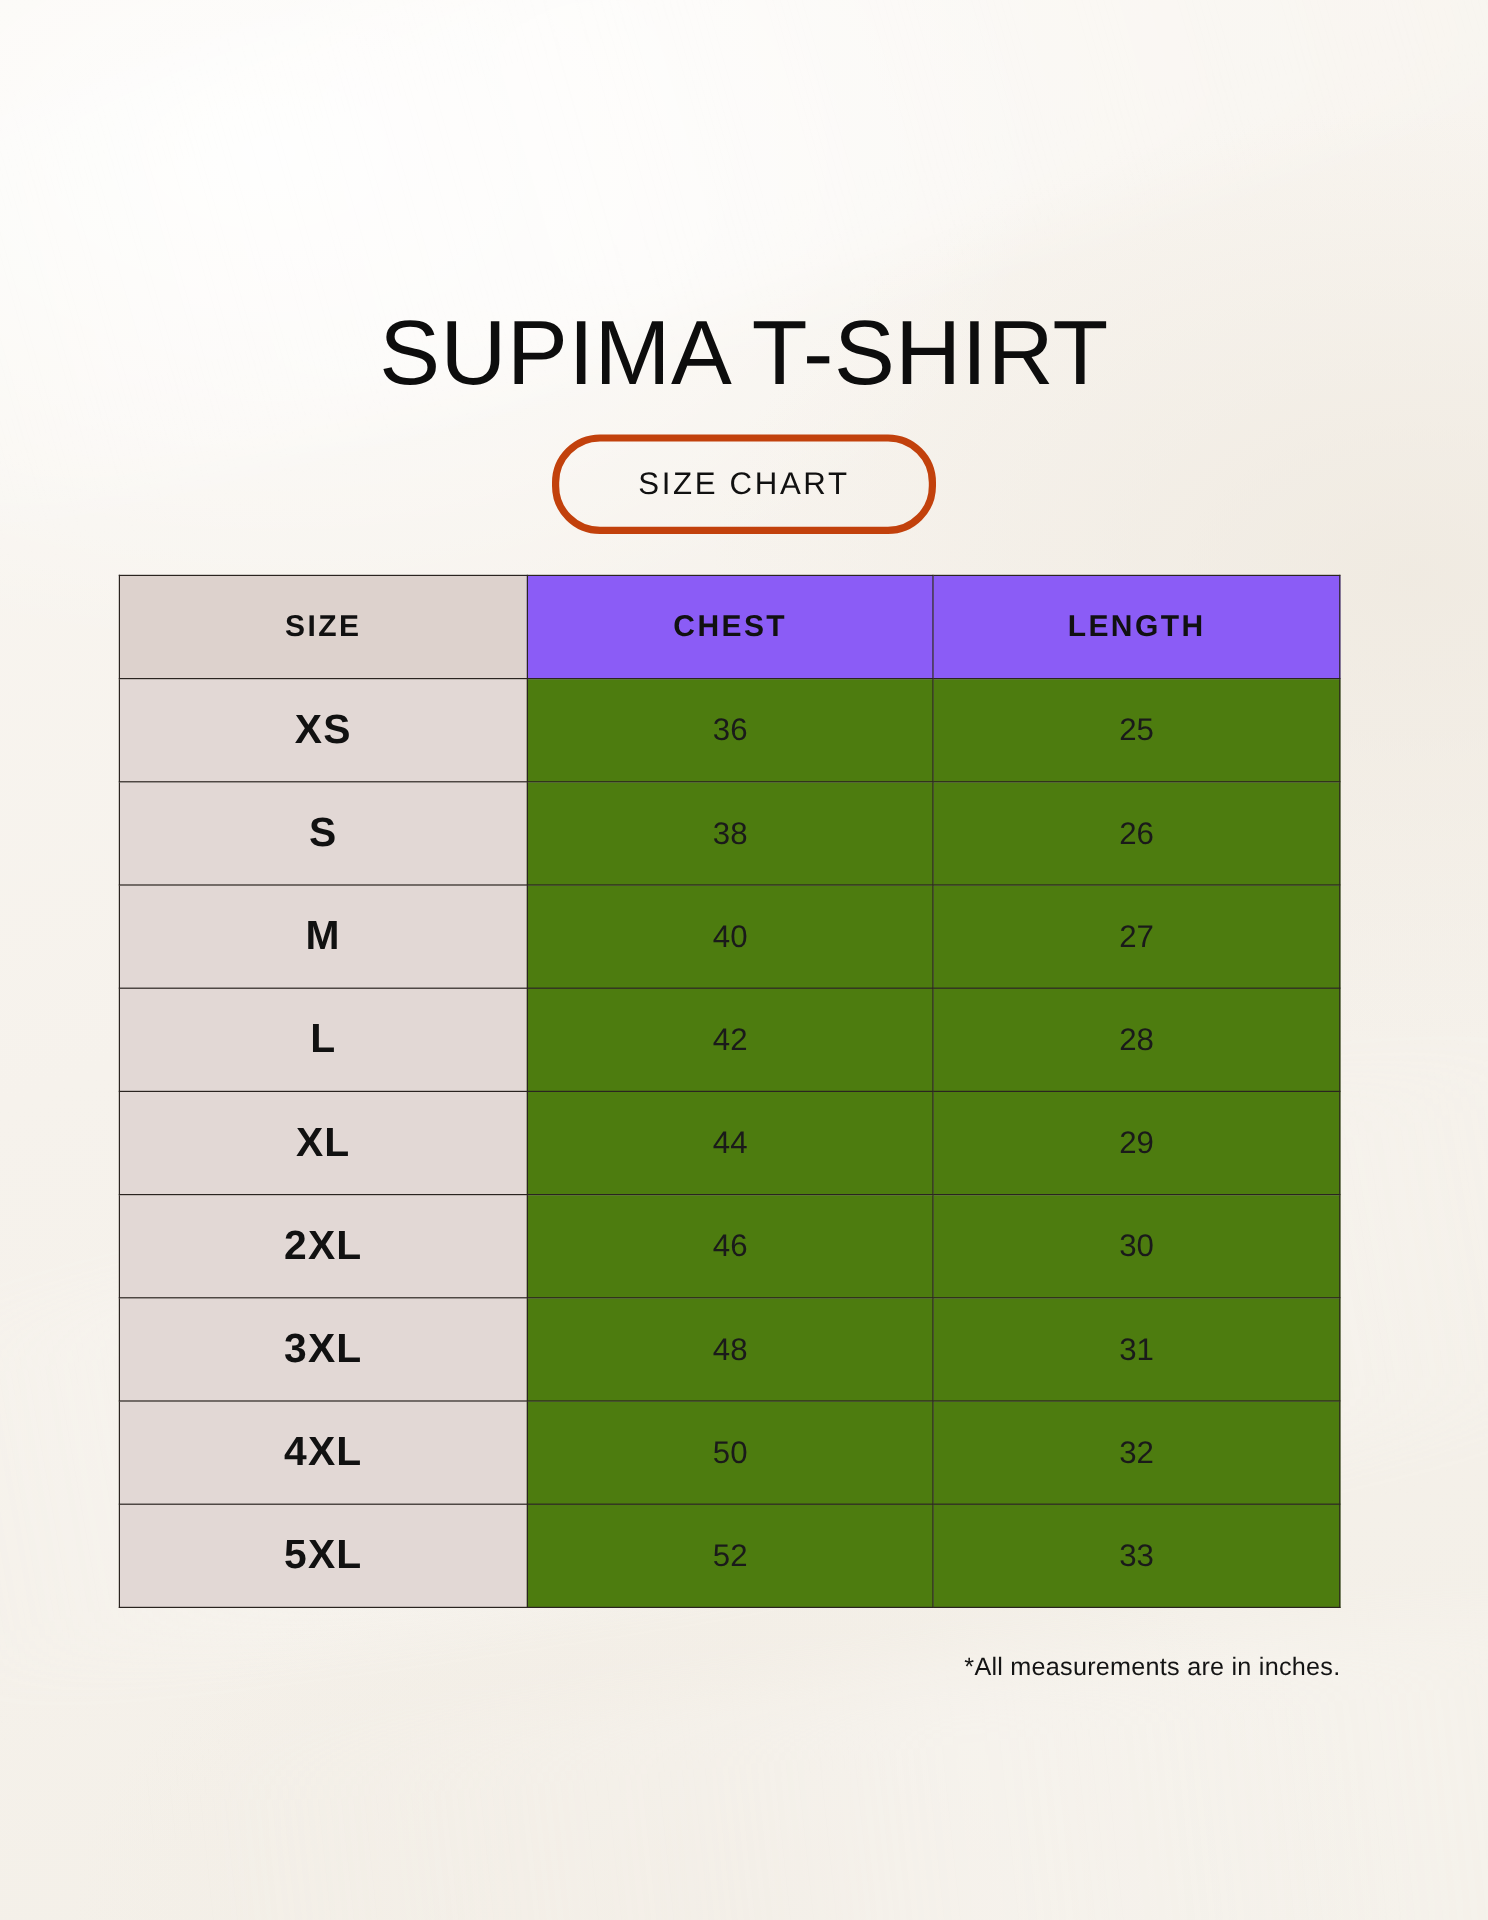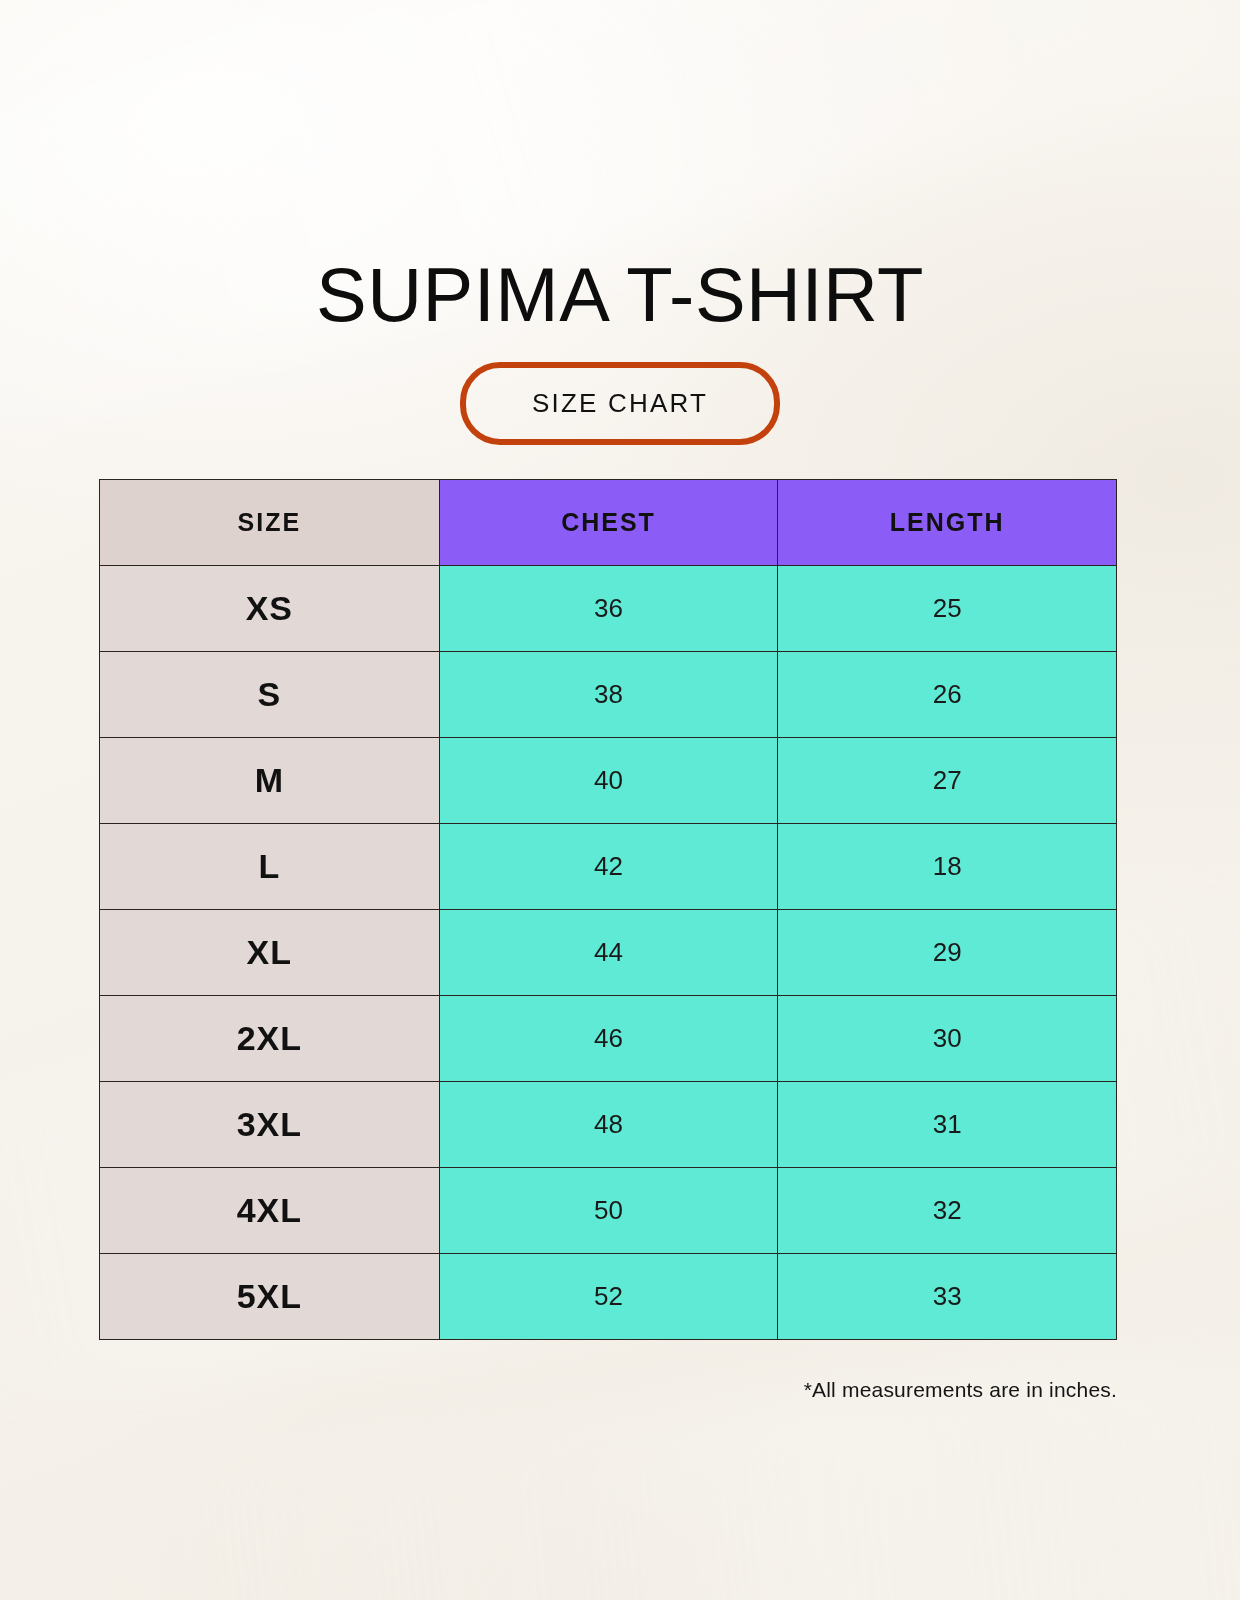--- a/index.html
+++ b/index.html
@@ -107,21 +107,21 @@
   th.h-size { background: #ddd2cd; }
   th.h-chest, th.h-length { background: #8b5cf6; }
 
   td.cell-size {
     background: #e2d8d5;
     font-size: 34px;
     font-weight: 700;
     letter-spacing: 1px;
   }
   td.cell-val {
-    background: #5eead4;
+    background: #4d7c0f;
     font-size: 26px;
     font-weight: 400;
     color: #1a1a1a;
   }
 
   .footnote {
     position: absolute;
     top: 1332px;
     left: 0;
     width: 1117px;
@@ -175,21 +175,21 @@
           <td class="cell-val">26</td>
         </tr>
         <tr>
           <td class="cell-size">M</td>
           <td class="cell-val">40</td>
           <td class="cell-val">27</td>
         </tr>
         <tr>
           <td class="cell-size">L</td>
           <td class="cell-val">42</td>
-          <td class="cell-val">18</td>
+          <td class="cell-val">28</td>
         </tr>
         <tr>
           <td class="cell-size">XL</td>
           <td class="cell-val">44</td>
           <td class="cell-val">29</td>
         </tr>
         <tr>
           <td class="cell-size">2XL</td>
           <td class="cell-val">46</td>
           <td class="cell-val">30</td>

